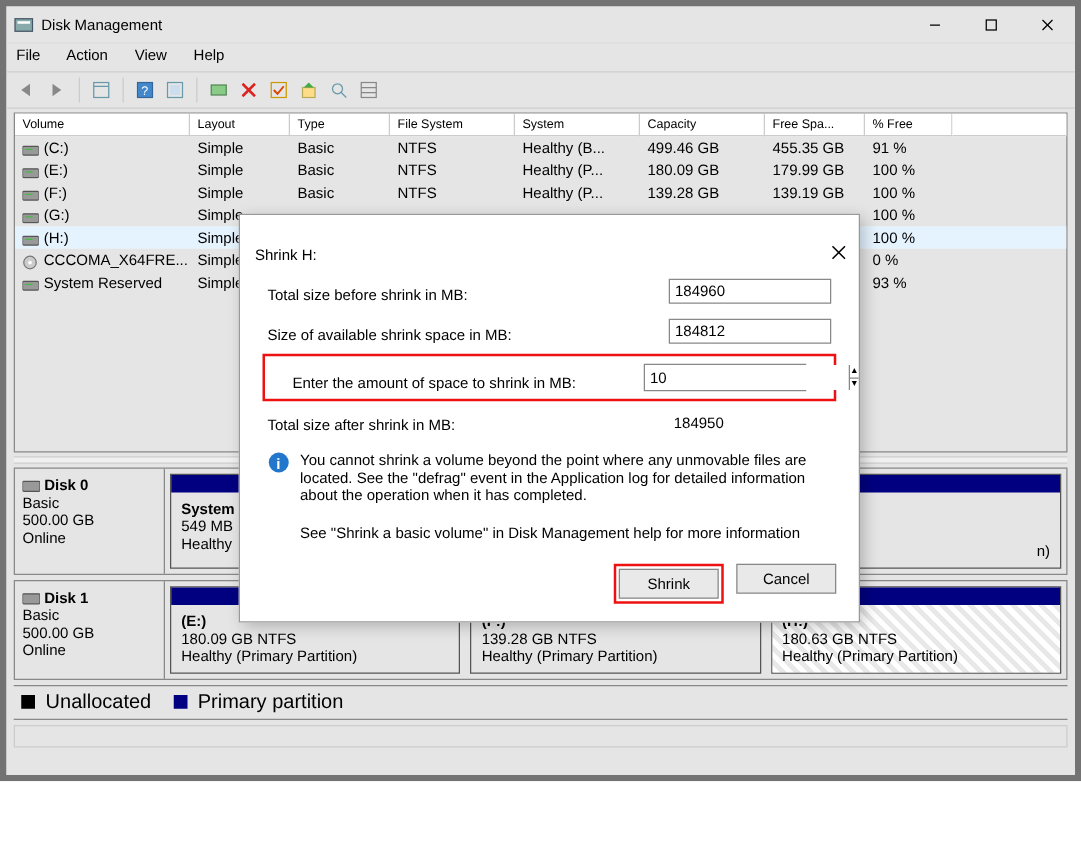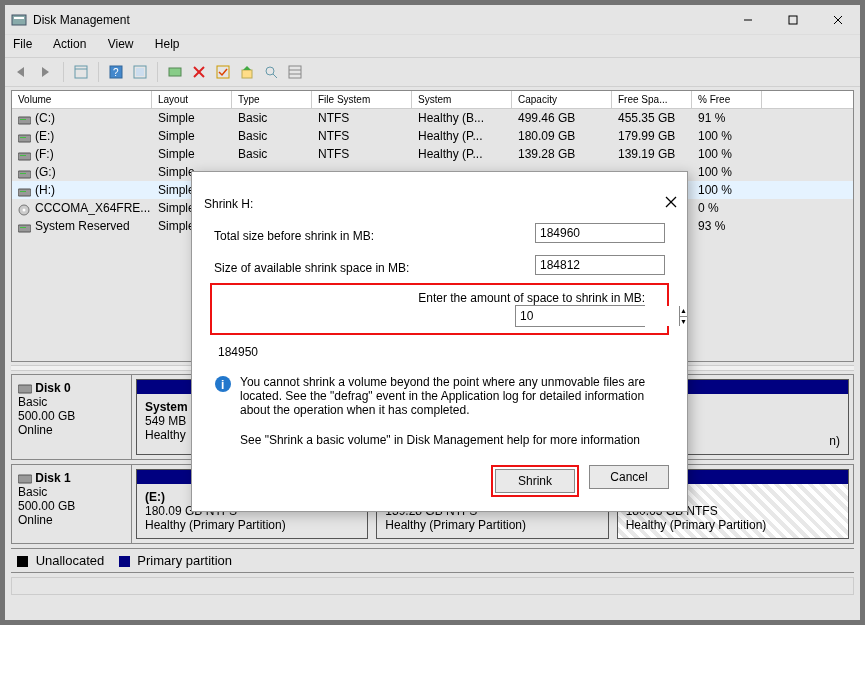--- a/index.html
+++ b/index.html
@@ -23,21 +23,21 @@
   .vol-icon { width:13px; height:10px; margin-right:4px; display:inline-block; vertical-align:middle; }
   .disk-area { margin:0 6px; }
   .disk-block { border:1px solid #888; margin-bottom:4px; display:flex; }
   .disk-label { width:120px; padding:6px; border-right:1px solid #888; }
   .disk-label .dn { font-weight:bold; font-size:12px; }
   .disk-parts { flex:1; display:flex; }
   .part { border:1px solid #555; margin:4px; position:relative; padding:0; }
   .part .stripe { height:14px; background:#000080; }
   .part .pbody { padding:6px 8px; font-size:12px; }
   .part.hatched .pbody { background:repeating-linear-gradient(45deg,#fff,#fff 4px,#e8e8e8 4px,#e8e8e8 8px); }
-  .legend { border-top:1px solid #888; border-bottom:1px solid #888; margin:0 6px; padding:4px 6px; font-size:13px; }
+  .legend { border-top:1px solid #888; border-bottom:1px solid #888; margin:0 6px; padding:4px 6px; font-size:16px; }
   .legend .sw { display:inline-block; width:11px; height:11px; margin-right:4px; vertical-align:middle; }
   .statusbar { border:1px solid #ccc; margin:4px 6px 6px 6px; height:18px; }
   .dialog { position:absolute; left:186px; top:166px; width:497px; background:#fff; border:1px solid #999; box-shadow:3px 3px 12px rgba(0,0,0,.25); z-index:100; }
   .dialog .dtitle { display:flex; align-items:center; padding:24px 10px 6px 12px; font-size:12px; }
   .dialog .dtitle .t { flex:1; }
   .dialog .drow { display:flex; align-items:flex-end; padding:6px 22px; }
   .dialog .drow .lbl { flex:1; font-size:12px; }
   .dialog .drow .val { width:130px; border:1px solid #888; padding:2px 4px; font-size:12px; background:#fff; }
   .dialog .spinner { border:1px solid #888; display:flex; width:130px; height:22px;}
   .dialog .spinner input { border:none; flex:1; padding:0 4px; font-size:12px; outline:none; }
@@ -337,32 +337,33 @@
 
     <div class="drow">
       <span class="lbl">Total size before shrink in MB:</span>
       <span class="val">184960</span>
     </div>
     <div class="drow">
       <span class="lbl">Size of available shrink space in MB:</span>
       <span class="val">184812</span>
     </div>
 
-    <div class="drow highlight-box" style="margin:2px 18px;flex-direction:column;">
+    <div class="drow highlight-box" style="margin:2px 18px;">
       <span class="lbl">Enter the amount of space to shrink in MB:</span>
       <span class="spinner">
         <input value="10" style="">
         <span class="arrows">
           <div>▲</div>
           <div>▼</div>
         </span>
       </span>
     </div>
 
     <div class="drow">
+      <span class="lbl">Total size after shrink in MB:</span>
       <span class="val" style="border:none">184950</span>
     </div>
 
     <div class="info">
       <span class="ic"><svg viewBox="0 0 18 18">
             <circle cx="9" cy="9" r="8" fill="#2277cc"></circle>
             <text x="7" y="14" font-size="12" fill="#fff" font-weight="bold">i</text>
           </svg></span>
       <span>You cannot shrink a volume beyond the point where any unmovable files are located. See the "defrag" event in the Application log for detailed information about the operation when it has completed.</span>
     </div>

